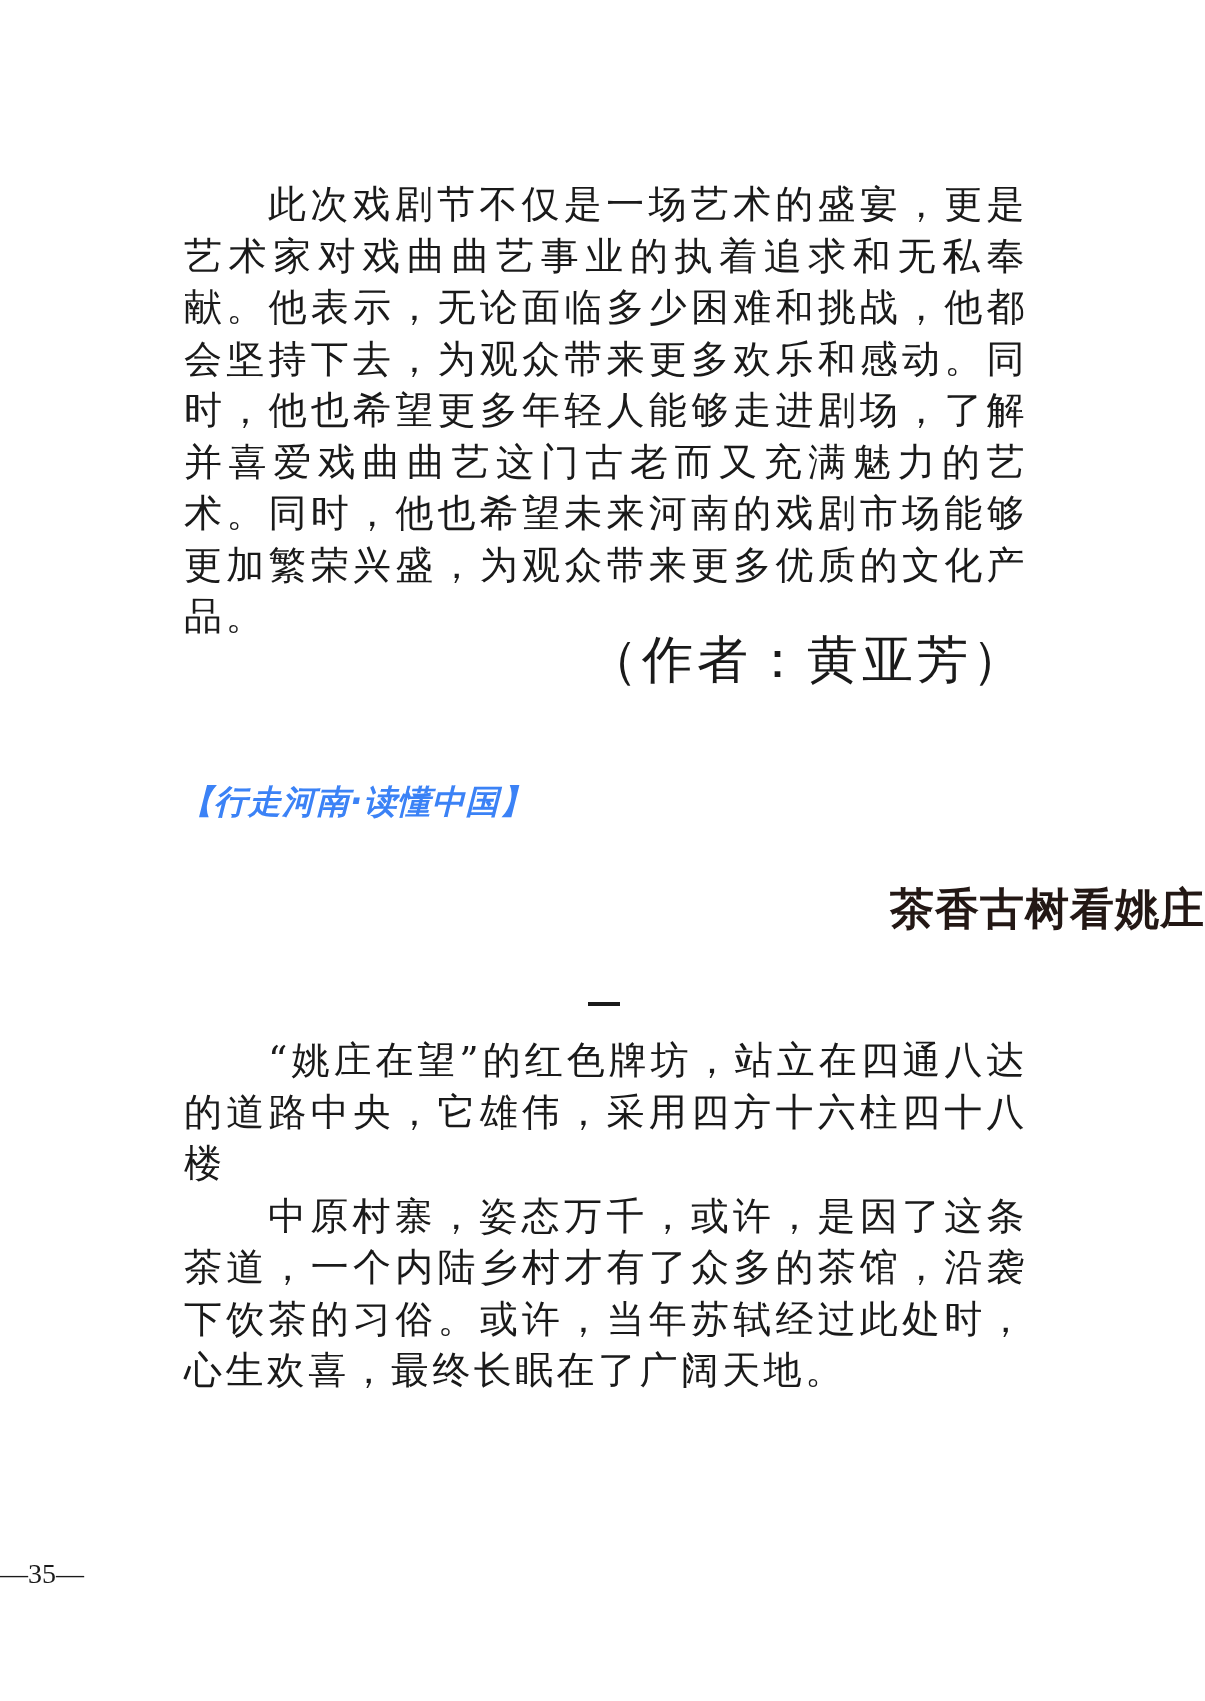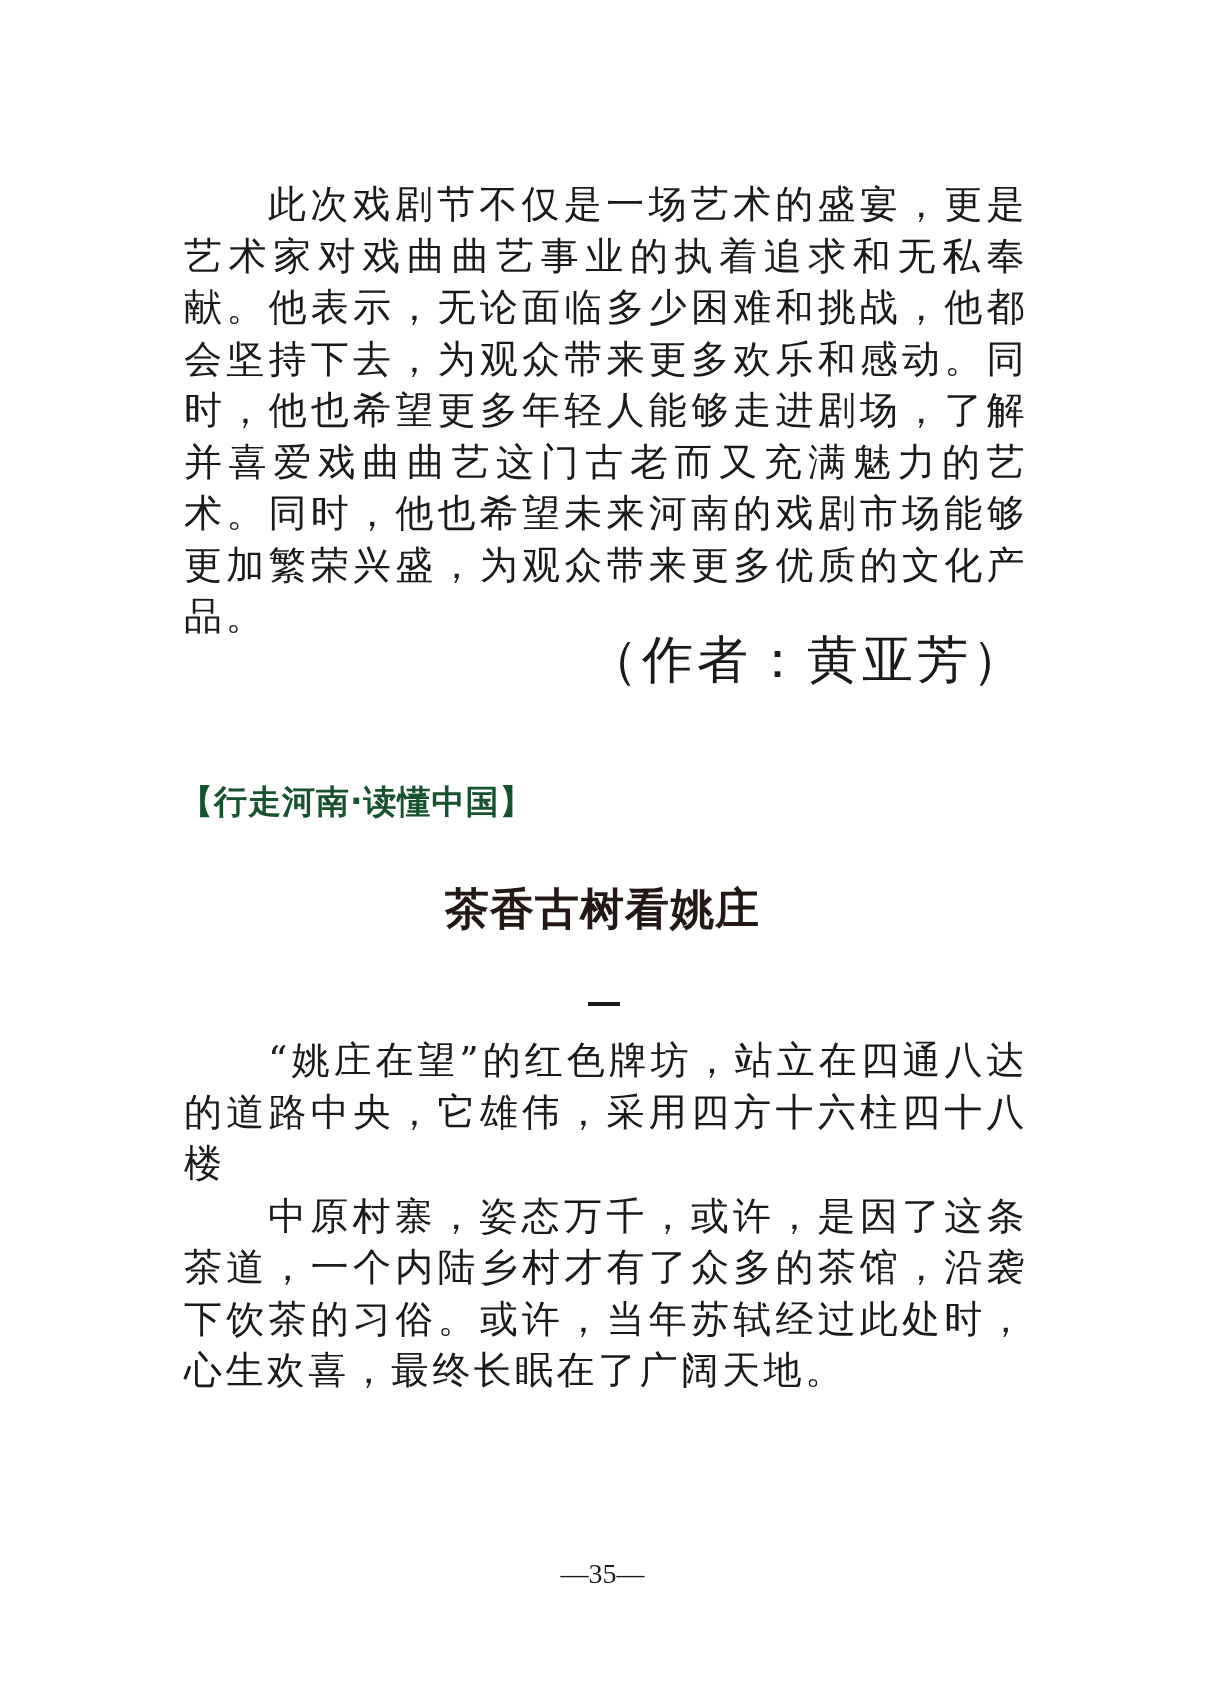--- a/index.html
+++ b/index.html
@@ -18,35 +18,36 @@
   .para { margin: 1px; text-indent: 84px; }
   #block1 { top: 178px; }
   .byline {
     position: absolute; top: 634px; right: 178px;
     font-size: 51px; line-height: 51px; letter-spacing: 4px;
   }
   .column-tag {
     position: absolute; top: 780px; left: 180px;
     font-family: "DejaVu Sans", "Liberation Sans", sans-serif;
     font-size: 33px; font-weight: bold; letter-spacing: 1px;
-    color: #14532d;
+    color: #3b82f6;
+    font-style: italic;
   }
   .article-title {
-    position: absolute; top: 880px; left: 0; width: 1205px; text-align: center;
+    position: absolute; top: 880px; left: 0; width: 1205px; text-align: right;
     font-family: "DejaVu Serif", "Liberation Serif", serif;
     font-size: 44px; font-weight: bold; letter-spacing: 1px;
     color: #231815;
   }
   .section-mark {
     position: absolute; top: 1002px; left: 588px; width: 32px; height: 4px;
     background: #1a1a1a;
   }
   #block2 { top: 1034px; }
   .page-number {
-    position: absolute; top: 1558px; left: 0; width: 1205px; text-align: center;
+    position: absolute; top: 1558px; left: 0; width: 1205px; 
     font-family: "Liberation Serif", "DejaVu Serif", serif;
     font-size: 28px; letter-spacing: 0px;
   }
 </style>
 </head>
 <body>
 
 <div class="page">
 
   <div class="body-text" id="block1">

